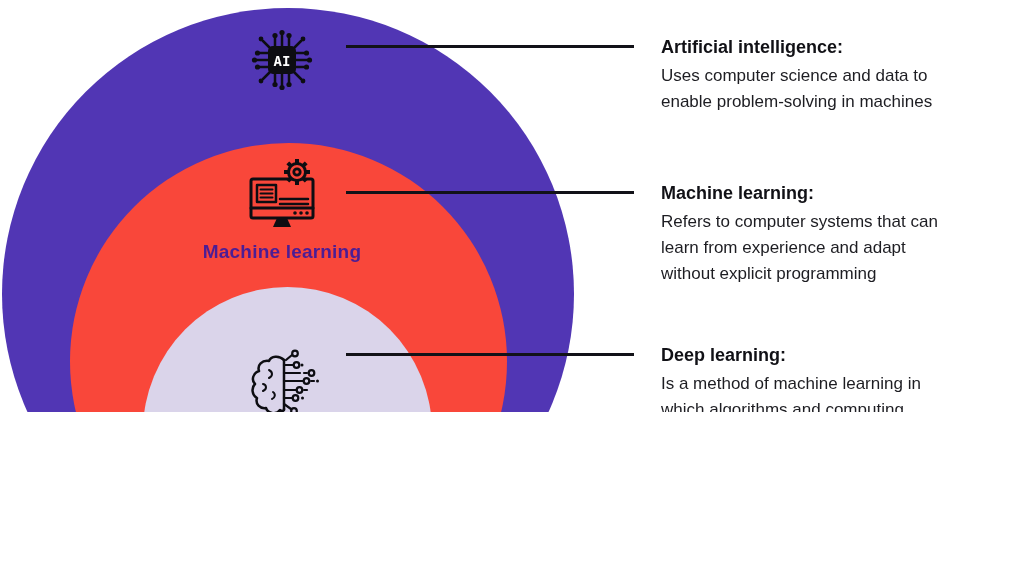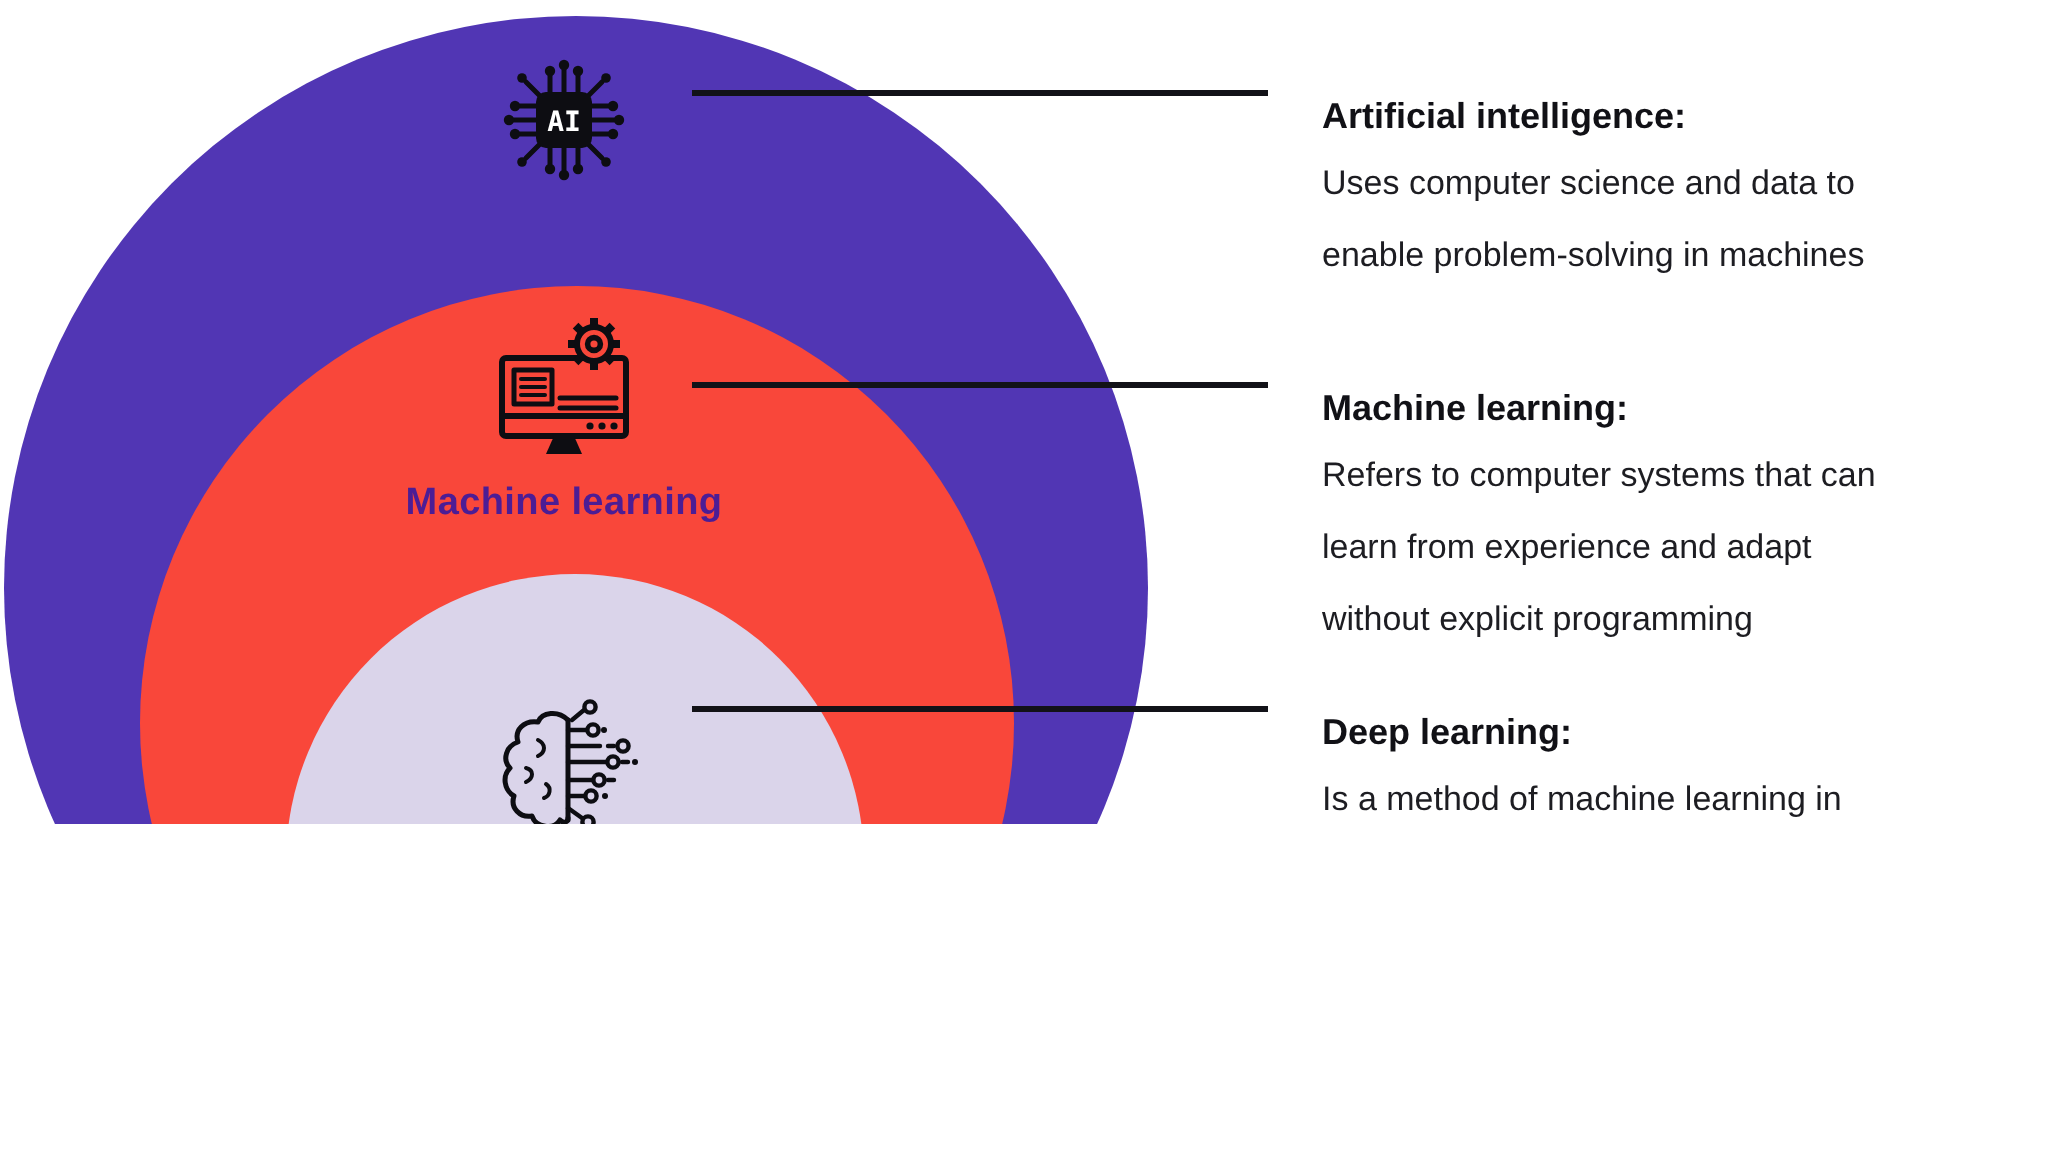--- a/index.html
+++ b/index.html
@@ -23,26 +23,26 @@
   }
   .label-ai { top:103px; color:#ffffff; }
   .label-ml { top:241px; color:#4c1d95; }
   .label-dl { top:433px; color:#15151c; }
 
   .connector { position:absolute; left:346px; width:288px; height:3px; background:#121218; }
   .line-1 { top:45px; }
   .line-2 { top:191px; }
   .line-3 { top:353px; }
 
-  .annotation { position:absolute; left:661px; width:345px; color:#1d1d22;margin-top:11px; }
+  .annotation { position:absolute; left:661px; width:345px; color:#1d1d22; }
   .ann-1 { top:37px; }
   .ann-2 { top:183px; }
   .ann-3 { top:345px; }
   .ann-heading { font-weight:700; font-size:18px; margin:0 0 5px 0; color:#111116; }
-  .ann-body { font-size:17px; line-height:36px; white-space:pre-line; }
+  .ann-body { font-size:17px; line-height:26px; white-space:pre-line; }
 
   svg .stroke { fill:none; stroke:#0d0d12; stroke-linecap:round; stroke-linejoin:round; }
 </style>
 </head>
 <body>
 
 <div class="canvas">
 
   <div class="circle circle-ai"></div>
   <div class="circle circle-ml"></div>

